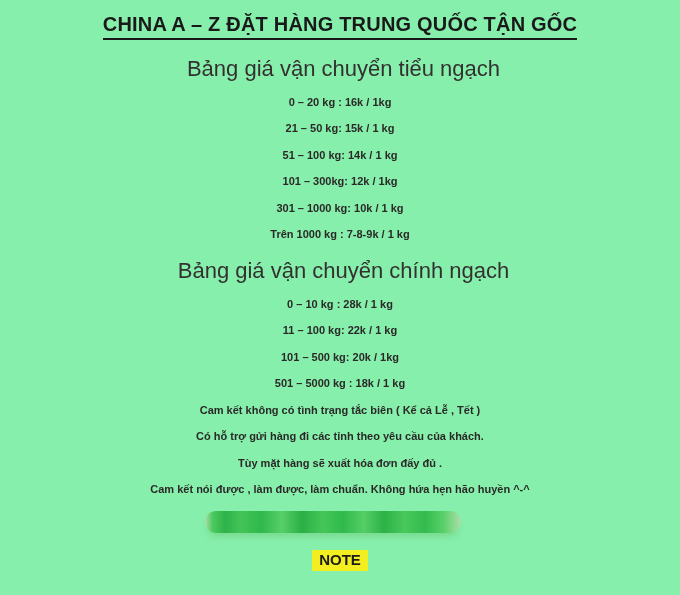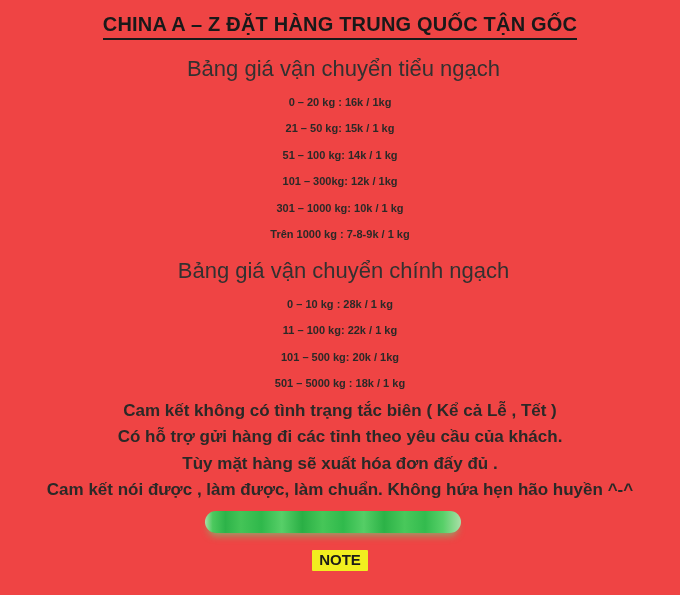--- a/index.html
+++ b/index.html
@@ -1,19 +1,19 @@
 <!DOCTYPE html>
 <html><head>
 <meta charset="utf-8">
 <style>
   html,body{margin:0;padding:0;background:#ffffff;}
   .doc{
     position:relative;
     width:680px;height:595px;
-    background:#ef4444;
+    background:#86efac;
     font-family:"Liberation Sans", sans-serif;
     color:#2c2a28;
     text-align:center;
     overflow:hidden;
     box-sizing:border-box;
     padding-top:12px;
   }
   .title{
     display:inline-block;
     font-size:20px;
@@ -39,21 +39,21 @@
     line-height:15px;
   }
   .commit-line{
     font-size:13.5px;
     font-weight:700;
     color:#2b2927;
     margin:13px 0 6px 0;
     line-height:16px;
   }
   .note-line{
-    font-size:17px;
+    font-size:11px;
     font-weight:700;
     color:#2b2927;
     margin:11.5px 0;
     line-height:15px;
   }
   .marker-bar{
     width:256px;height:22px;
     margin:14px auto 6px auto;
     transform:translateX(-7px);
     border-radius:11px;

